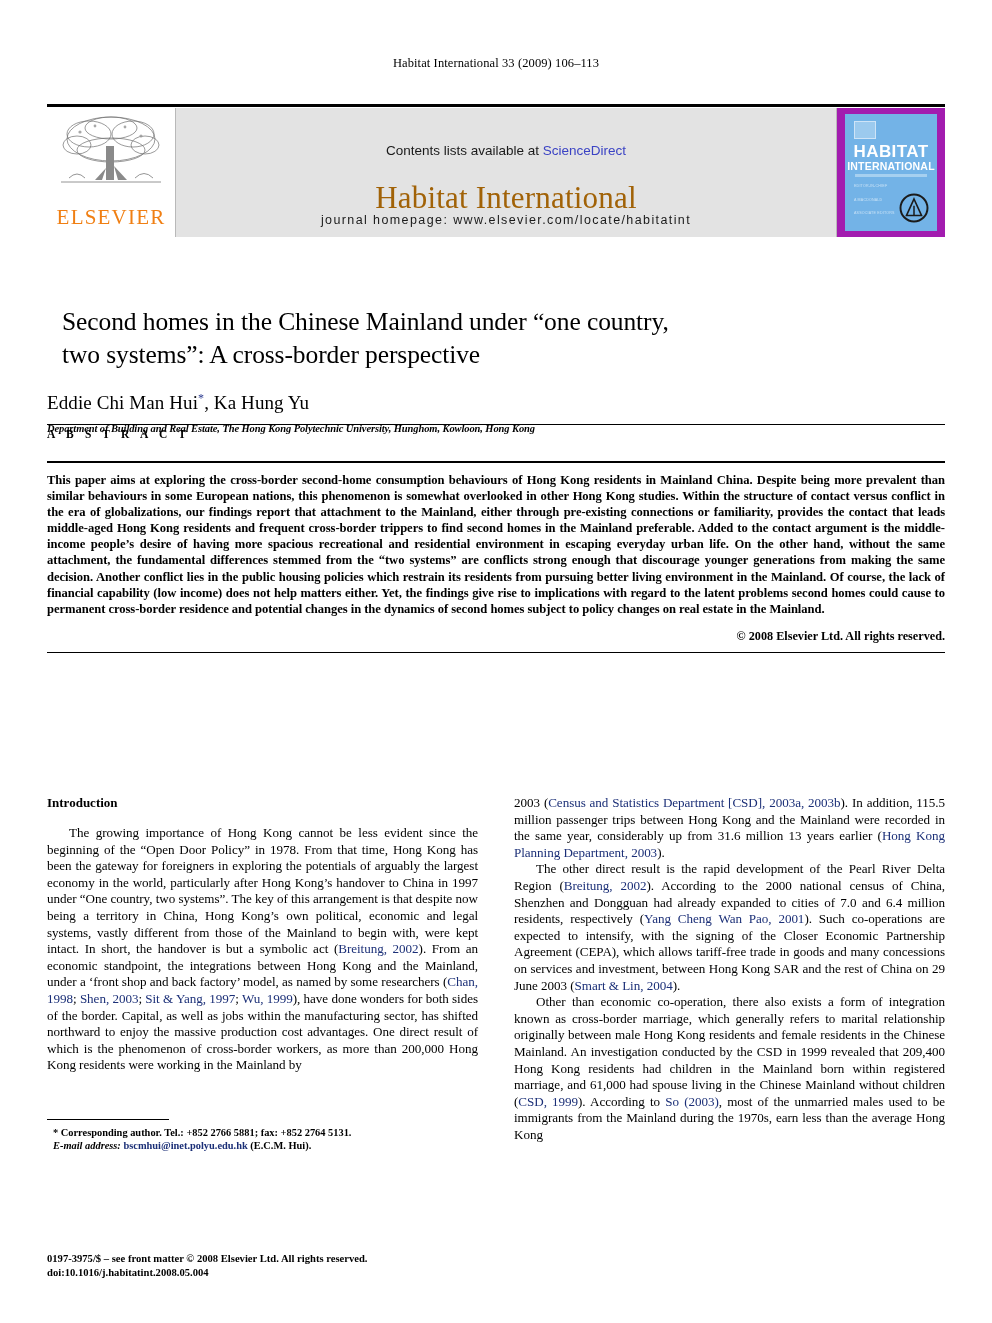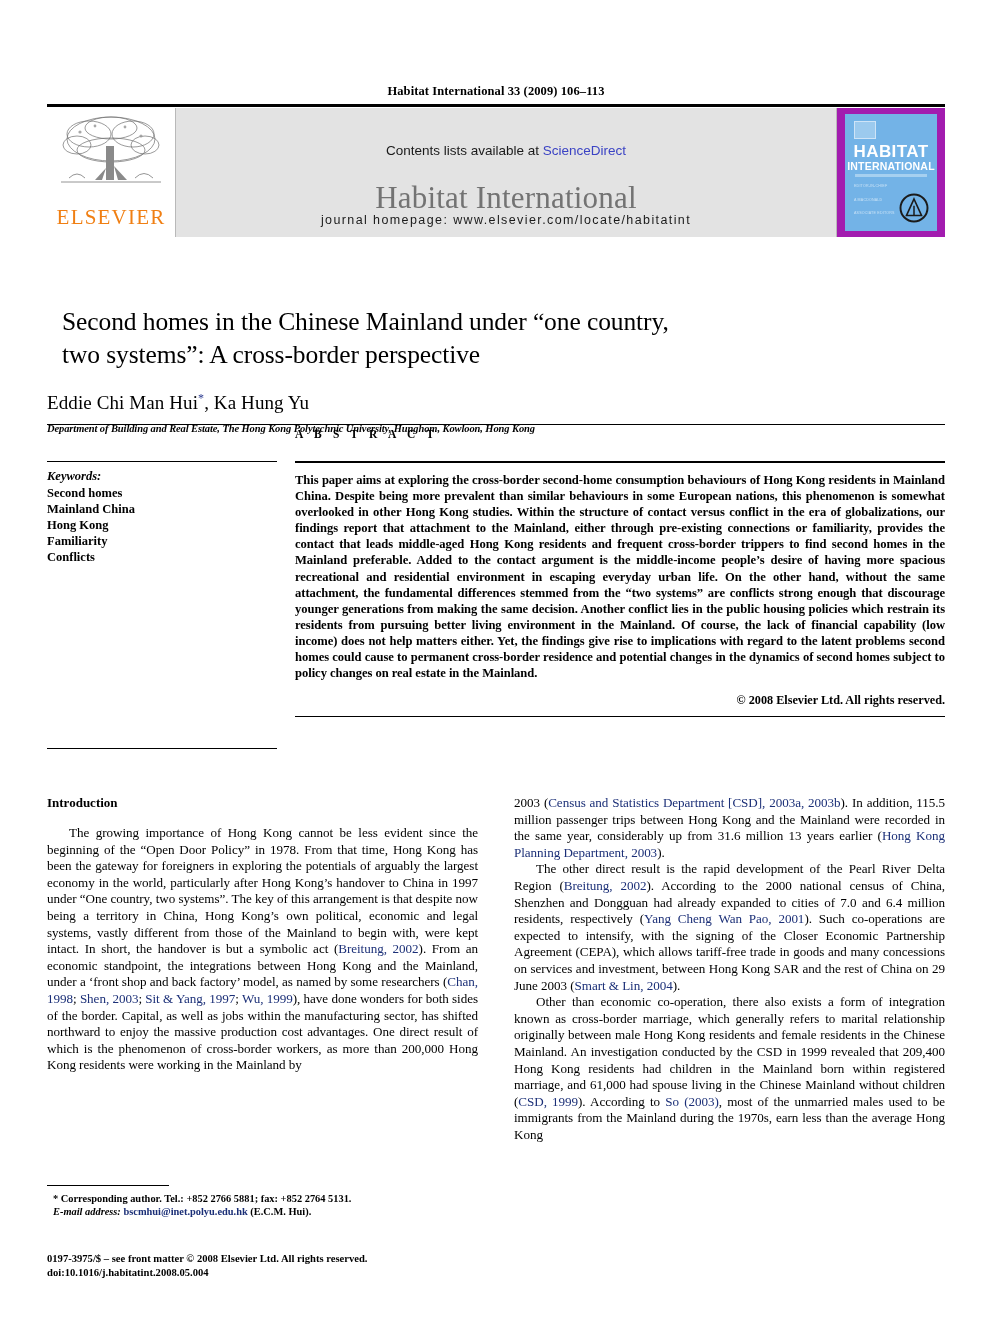--- a/index.html
+++ b/index.html
@@ -19,26 +19,26 @@
     position: relative;
     width: 992px;
     height: 1323px;
     padding: 0;
     box-sizing: border-box;
   }
 
   
   .running-head {
     position: absolute;
-    top: 84px;
+    top: 56px;
     left: 0;
     width: 992px;
     text-align: center;
     font-size: 12.5px;
-    font-weight: bold;
+    font-weight: normal;
     letter-spacing: 0.1px;
   }
 
   
   .masthead {
     position: absolute;
     top: 104px;
     left: 47px;
     width: 898px;
     height: 132px;
@@ -87,21 +87,21 @@
     font-size: 13.5px;
     color: #1a1a1a;
     margin-top: 13px;
   }
   .sd-link {
     color: #3b43c4;
   }
   .journal-name {
     font-family: "Liberation Serif", serif;
     font-size: 31px;
-    color: #737373;
+    color: #a16207;
     margin-top: 22px;
     letter-spacing: 0.2px;
   }
   .homepage-line {
     font-family: "Liberation Sans", sans-serif;
     font-size: 12.5px;
     letter-spacing: 1.4px;
     color: #1a1a1a;
     position: absolute;
     bottom: 10px;
@@ -310,21 +310,21 @@
     margin: 0;
     text-indent: 22px;
     letter-spacing: -0.05px;
   }
   .para.cont { text-indent: 0; }
   .cite { color: #1b2f77; }
 
   
   .footnote {
     position: absolute;
-    top: 1185px;
+    top: 1119px;
     left: 47px;
     width: 431px;
   }
   .fn-rule {
     width: 122px;
     border-top: 1.2px solid #000;
     margin-bottom: 6px;
   }
   .fn-line {
     font-size: 10.4px;
@@ -419,30 +419,20 @@
     <h1 class="art-title">
       <span>Second homes in the Chinese Mainland under “one country,</span><br>
       <span>two systems”: A cross-border perspective</span>
     </h1>
     <div class="authors"><span>Eddie Chi Man Hui</span><span class="star-ref">*</span><span>, Ka Hung Yu</span></div>
     <div class="affiliation">Department of Building and Real Estate, The Hong Kong Polytechnic University, Hunghom, Kowloon, Hong Kong</div>
   </div>
 
   <div class="abs-area">
     <div class="abs-cols">
-      <div class="kw-col">
-        <div class="kw-box">
-          <div class="kw-head">Keywords:</div>
-          <div class="kw-item">Second homes</div>
-          <div class="kw-item">Mainland China</div>
-          <div class="kw-item">Hong Kong</div>
-          <div class="kw-item">Familiarity</div>
-          <div class="kw-item">Conflicts</div>
-        </div>
-      </div>
       <div class="abs-col">
         <div class="abs-head">A B S T R A C T</div>
         <div class="abs-box">
           <p class="abs-text">This paper aims at exploring the cross-border second-home consumption behaviours of Hong Kong residents in Mainland China. Despite being more prevalent than similar behaviours in some European nations, this phenomenon is somewhat overlooked in other Hong Kong studies. Within the structure of contact versus conflict in the era of globalizations, our findings report that attachment to the Mainland, either through pre-existing connections or familiarity, provides the contact that leads middle-aged Hong Kong residents and frequent cross-border trippers to find second homes in the Mainland preferable. Added to the contact argument is the middle-income people’s desire of having more spacious recreational and residential environment in escaping everyday urban life. On the other hand, without the same attachment, the fundamental differences stemmed from the “two systems” are conflicts strong enough that discourage younger generations from making the same decision. Another conflict lies in the public housing policies which restrain its residents from pursuing better living environment in the Mainland. Of course, the lack of financial capability (low income) does not help matters either. Yet, the findings give rise to implications with regard to the latent problems second homes could cause to permanent cross-border residence and potential changes in the dynamics of second homes subject to policy changes on real estate in the Mainland.</p>
           <div class="abs-copy">© 2008 Elsevier Ltd. All rights reserved.</div>
         </div>
       </div>
     </div>
   </div>
 

